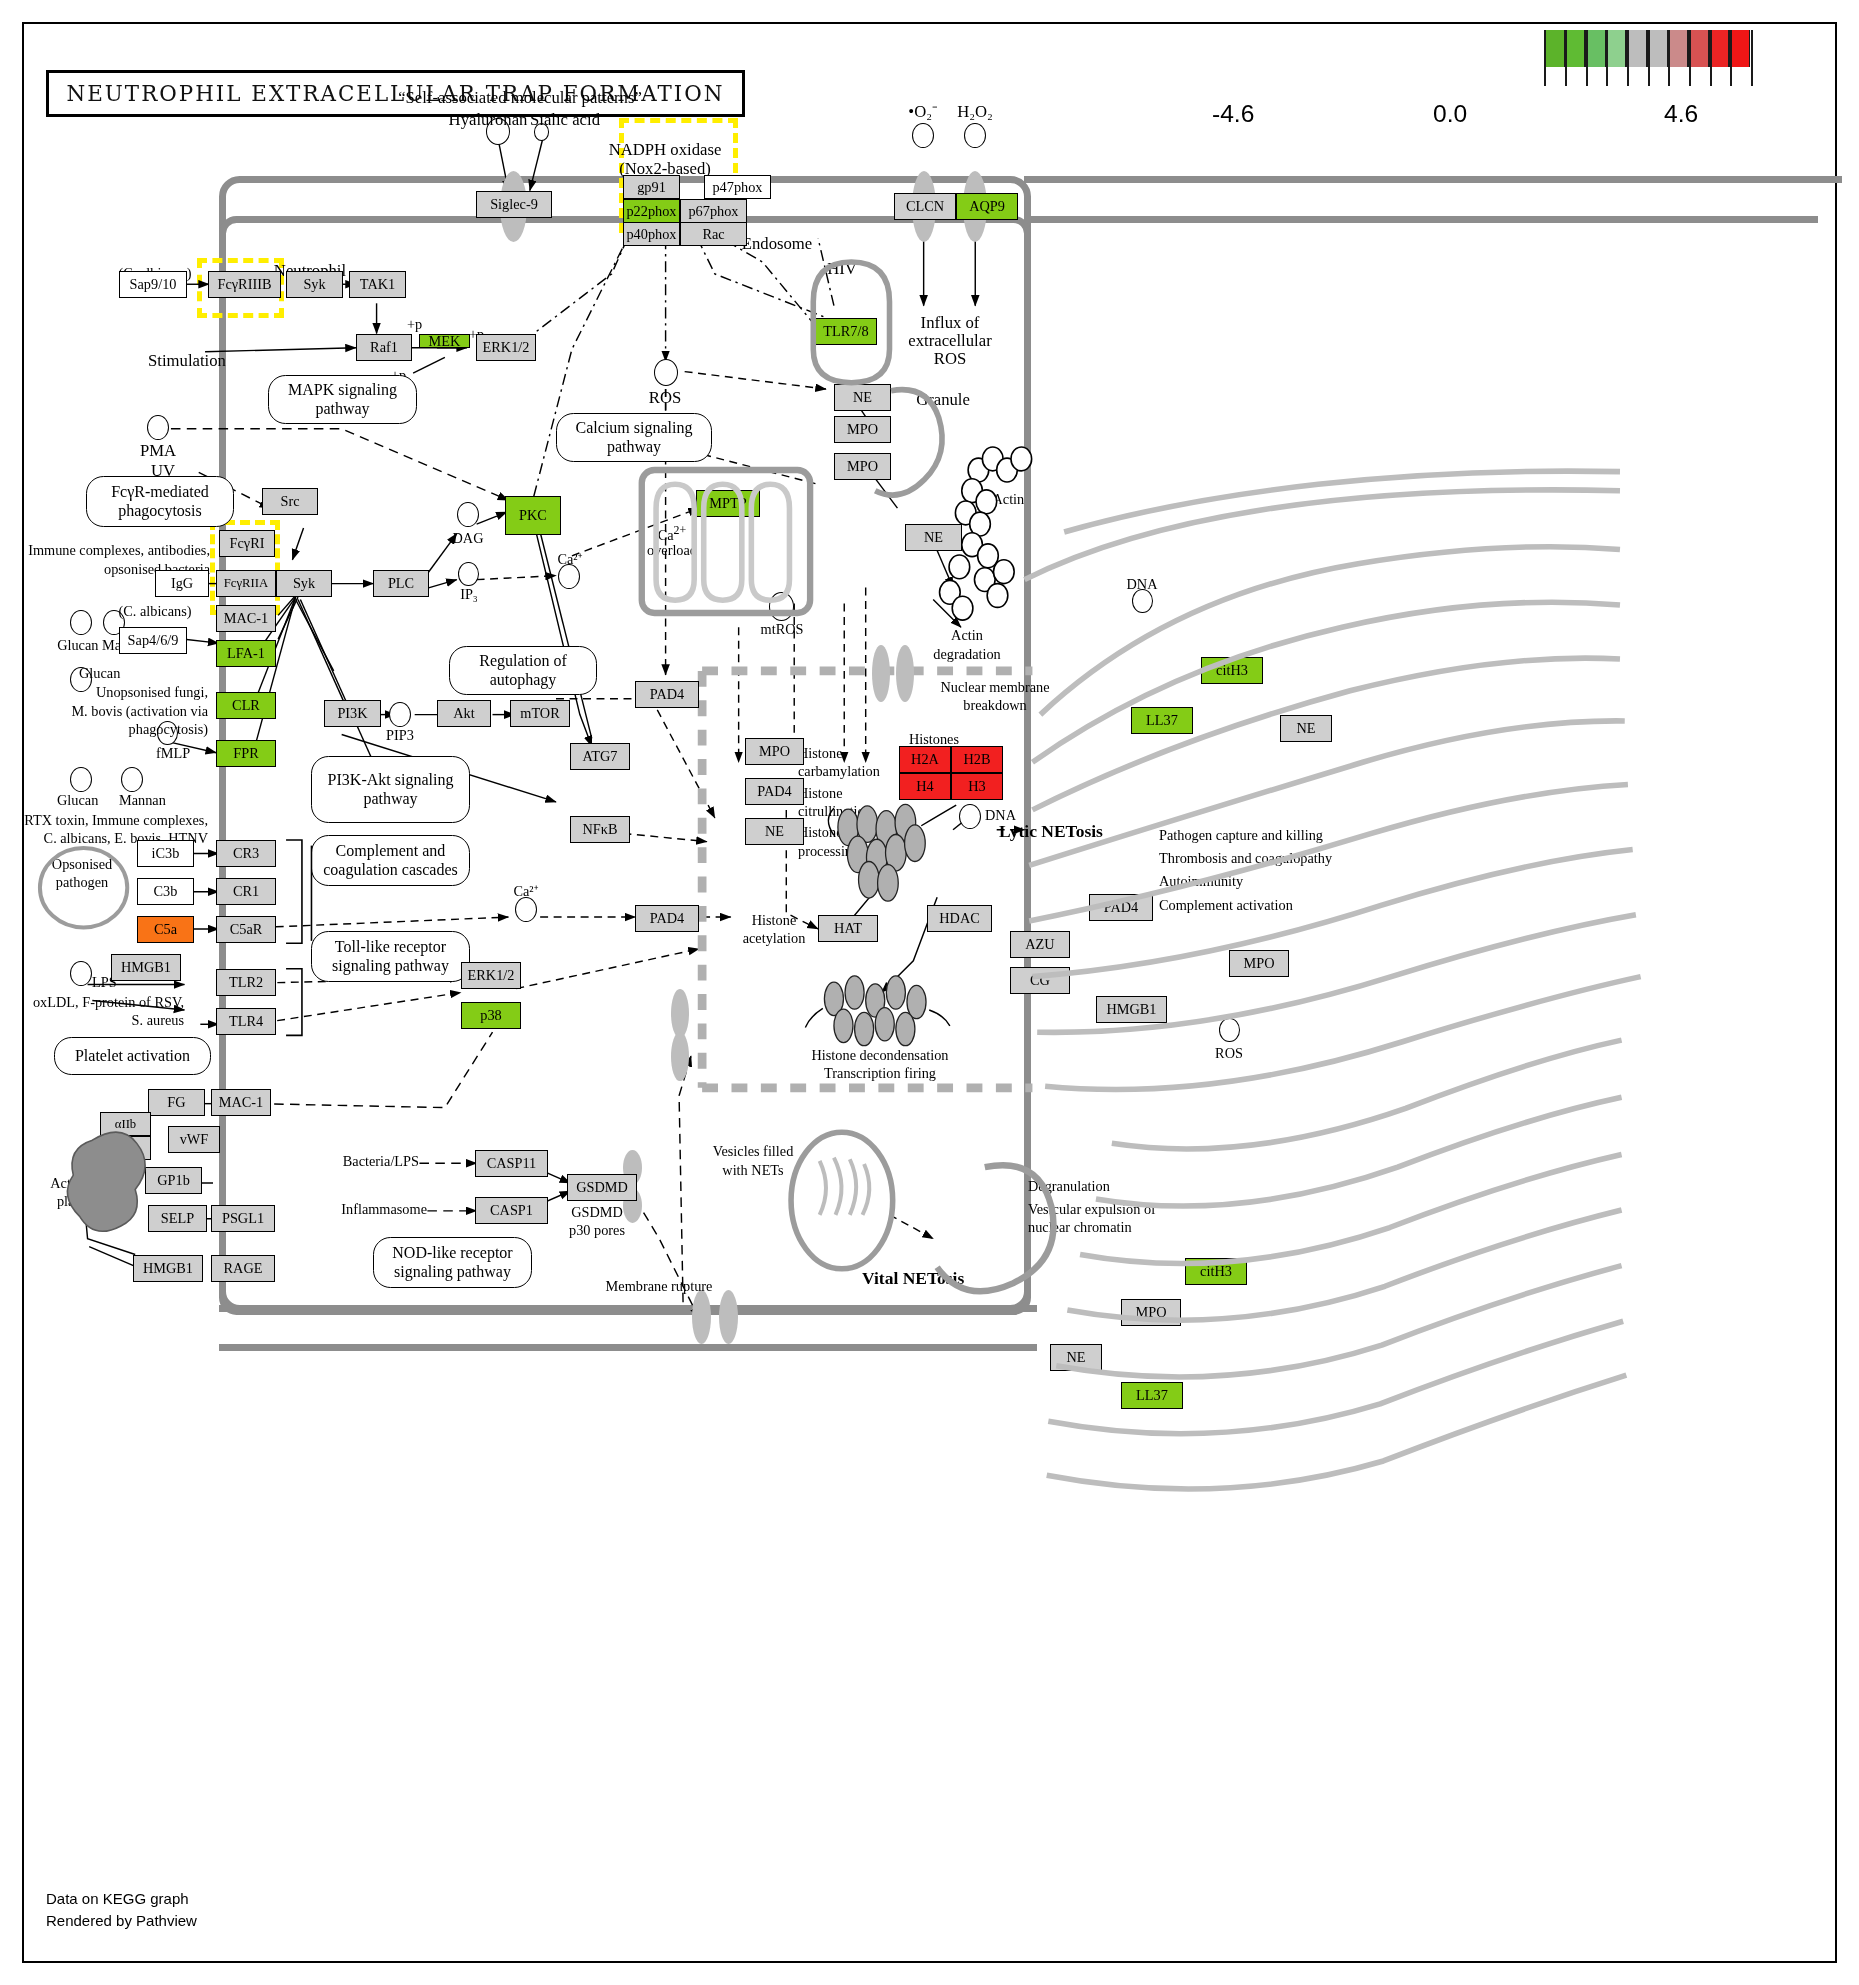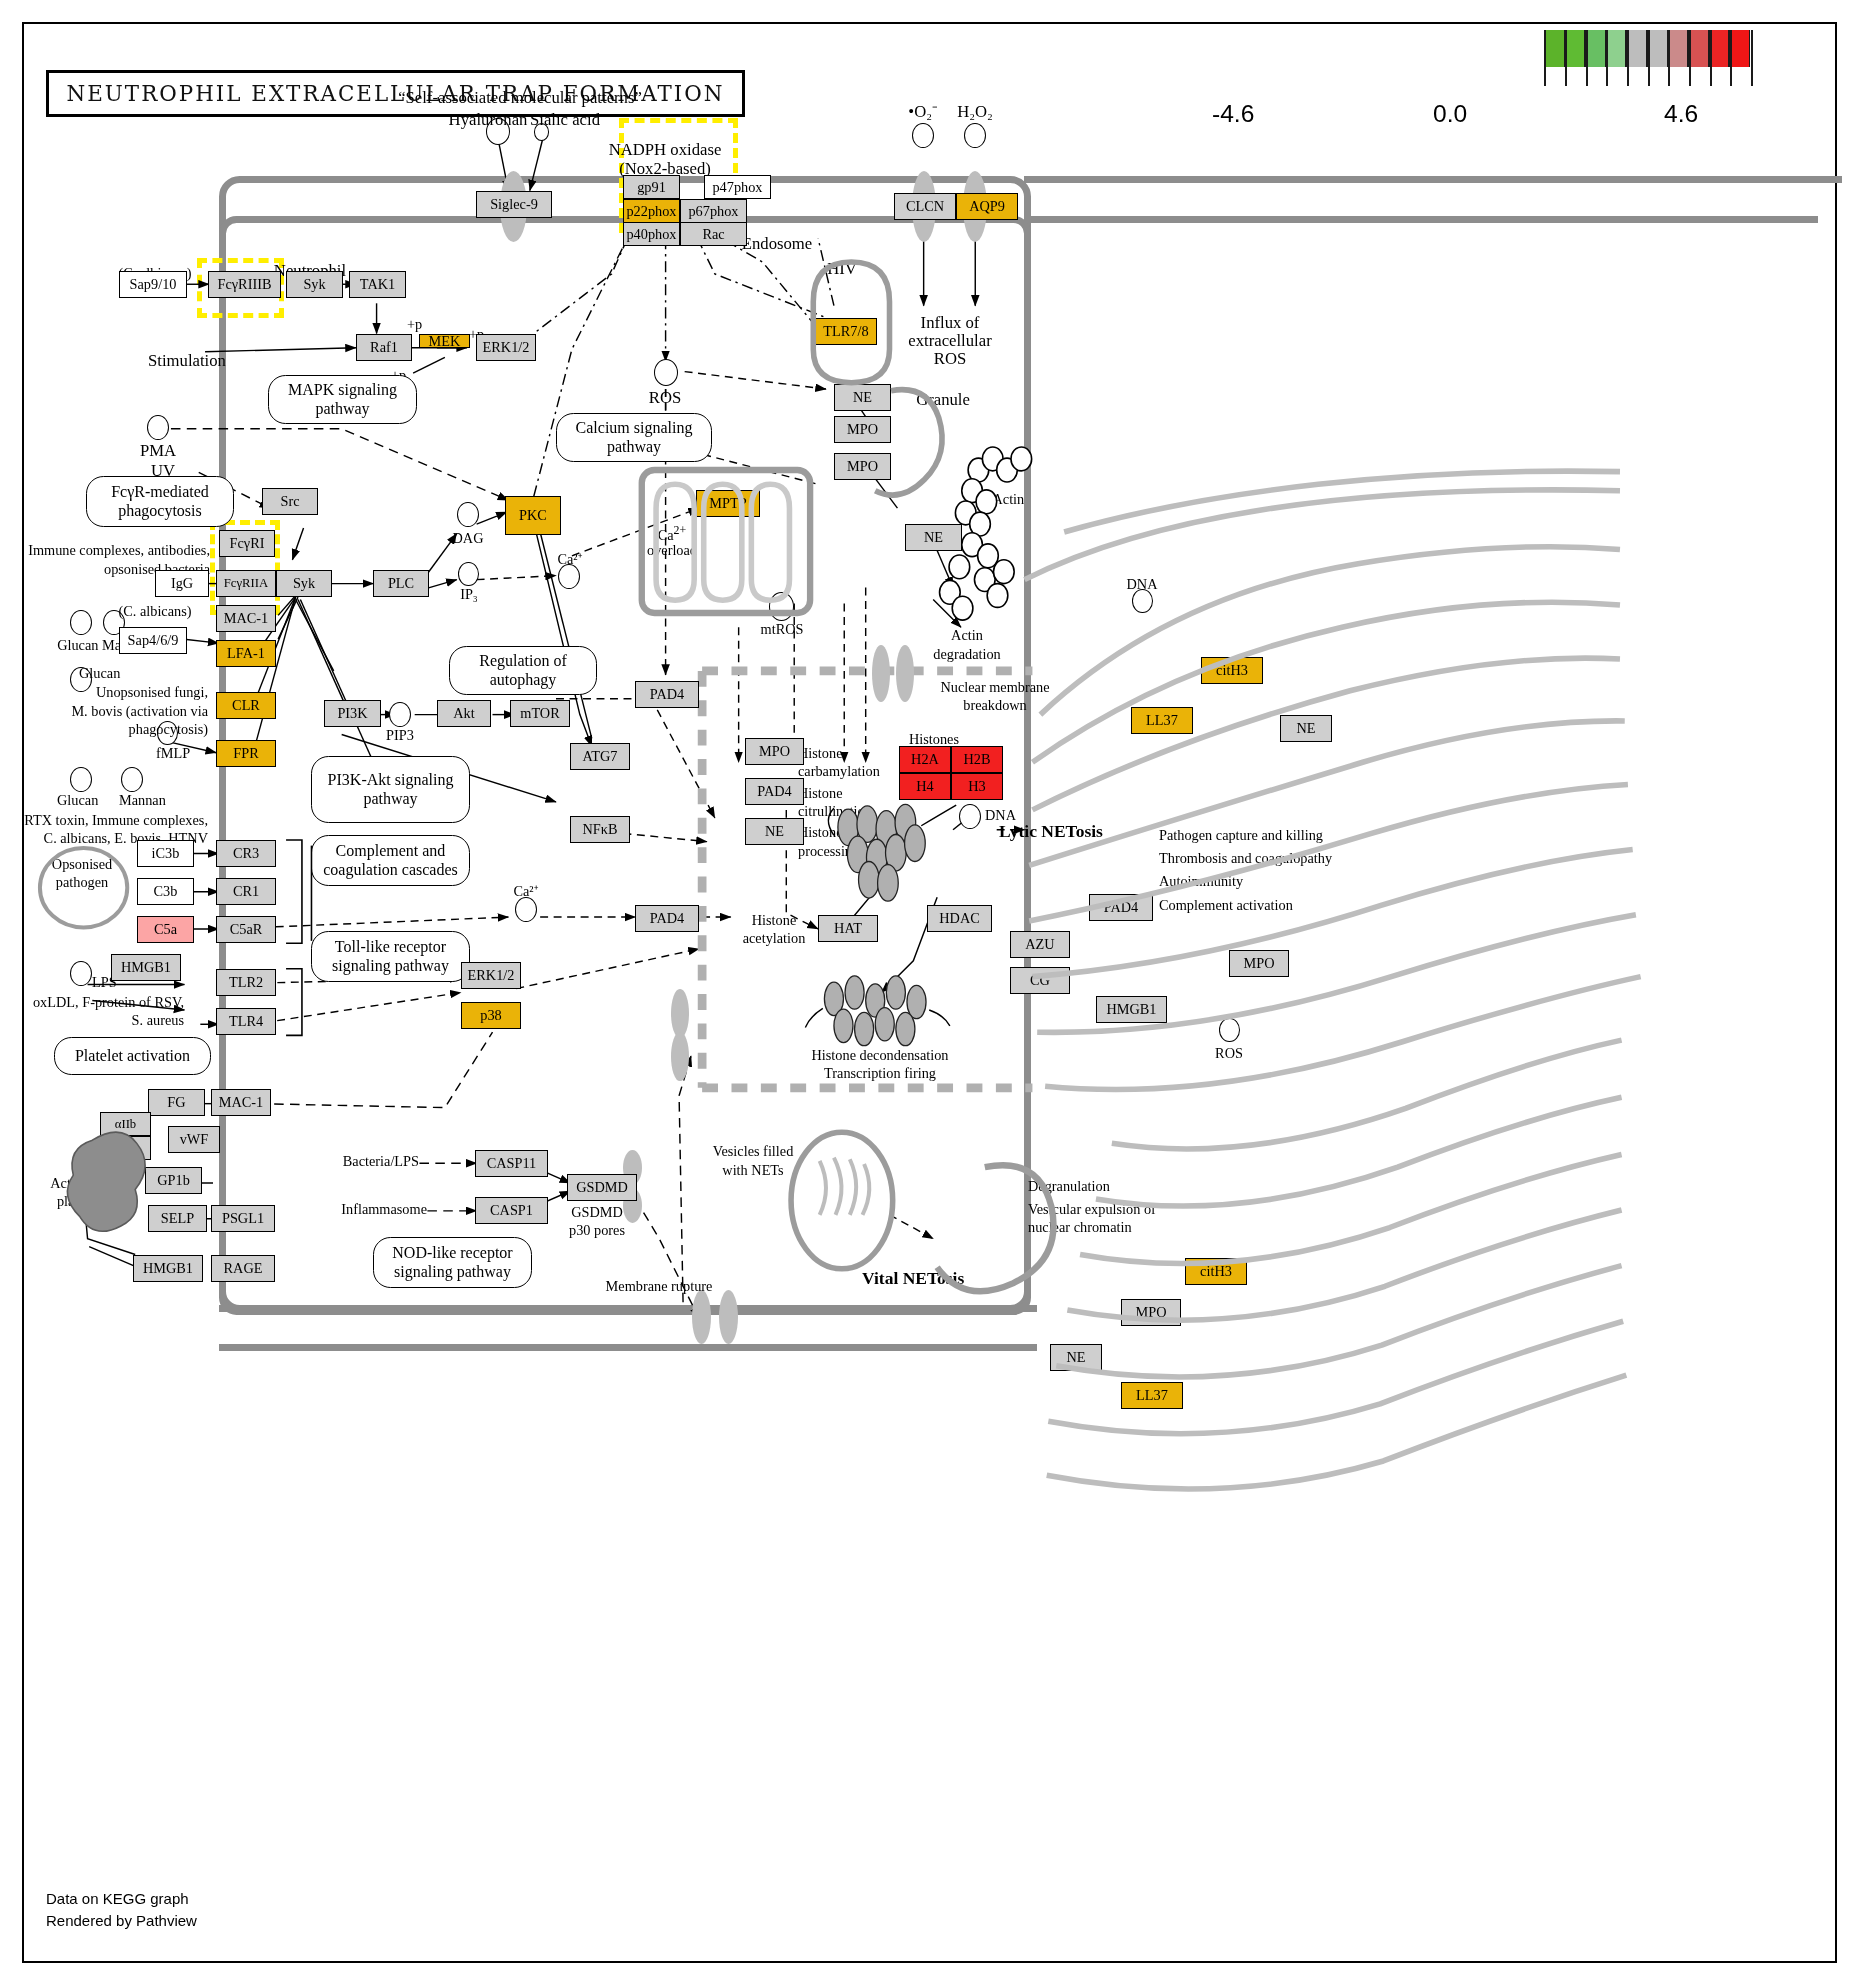--- a/index.html
+++ b/index.html
@@ -16,23 +16,23 @@
   .t.c{text-align:center;transform:translateX(-50%);}
   .t.r{text-align:right;transform:translateX(-100%);}
   .t.sm{font-size:14.3px;}
   .t.b{font-weight:bold;}
 
   
   .gb{position:absolute;box-sizing:border-box;border:1.6px solid #000;background:#cfcfcf;
       font-family:"Liberation Serif",serif;font-size:16.7px;color:#000;display:flex;align-items:center;
       justify-content:center;white-space:nowrap;overflow:hidden;}
   .gb.w{background:#ffffff;}
-  .gb.red{background:#eab308;}
+  .gb.red{background:#84cc16;}
   .gb.redhi{background:#f22020;}
-  .gb.green{background:#fca5a5;}
+  .gb.green{background:#f97316;}
   .gb.sm{font-size:14.3px;}
   .gb.xs{font-size:12.7px;}
 
   
   .rb{position:absolute;box-sizing:border-box;border:1.6px solid #000;background:#fff;border-radius:17.5px;
       font-family:"Liberation Serif",serif;font-size:16px;color:#000;display:flex;align-items:center;
       justify-content:center;text-align:center;line-height:1.18;padding:1.6px 6.4px;}
 
   
   .mem{position:absolute;background:#8d8d8d;}

